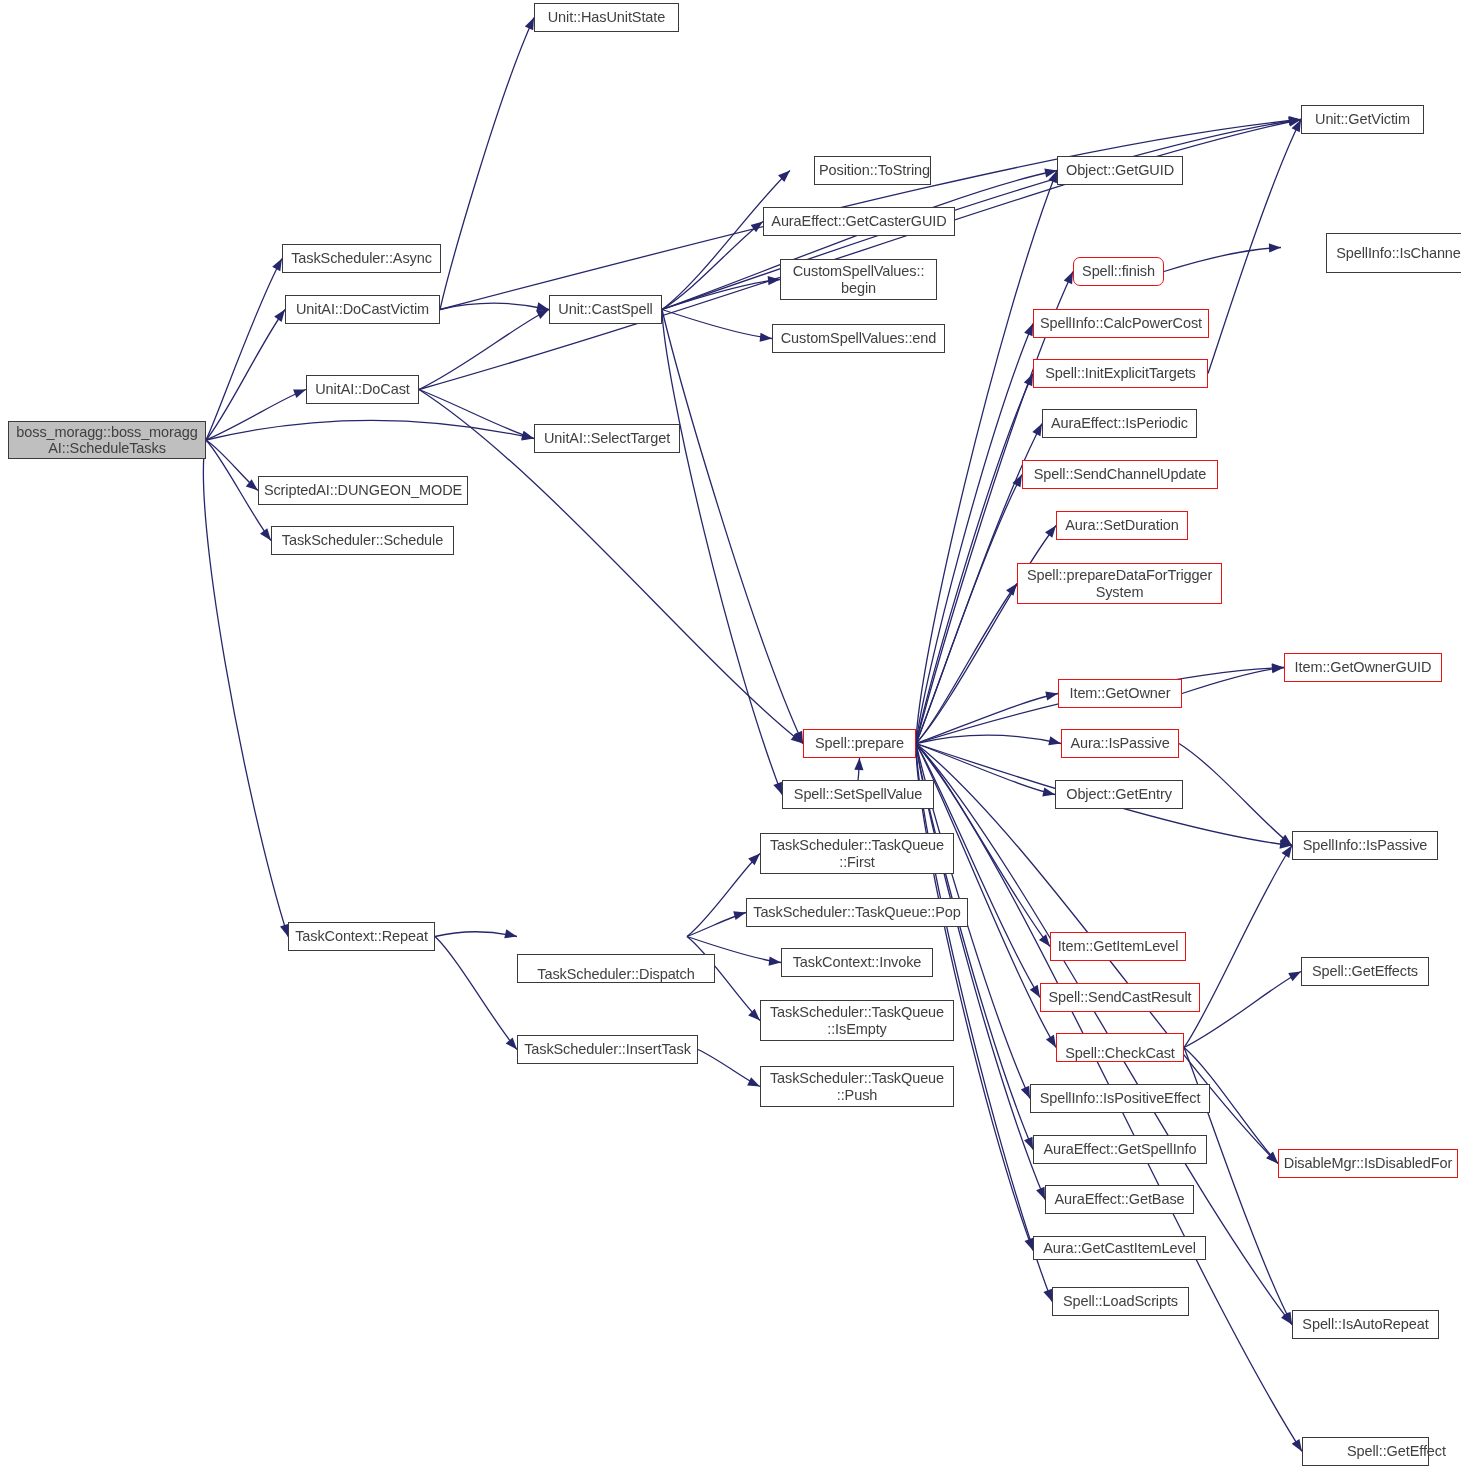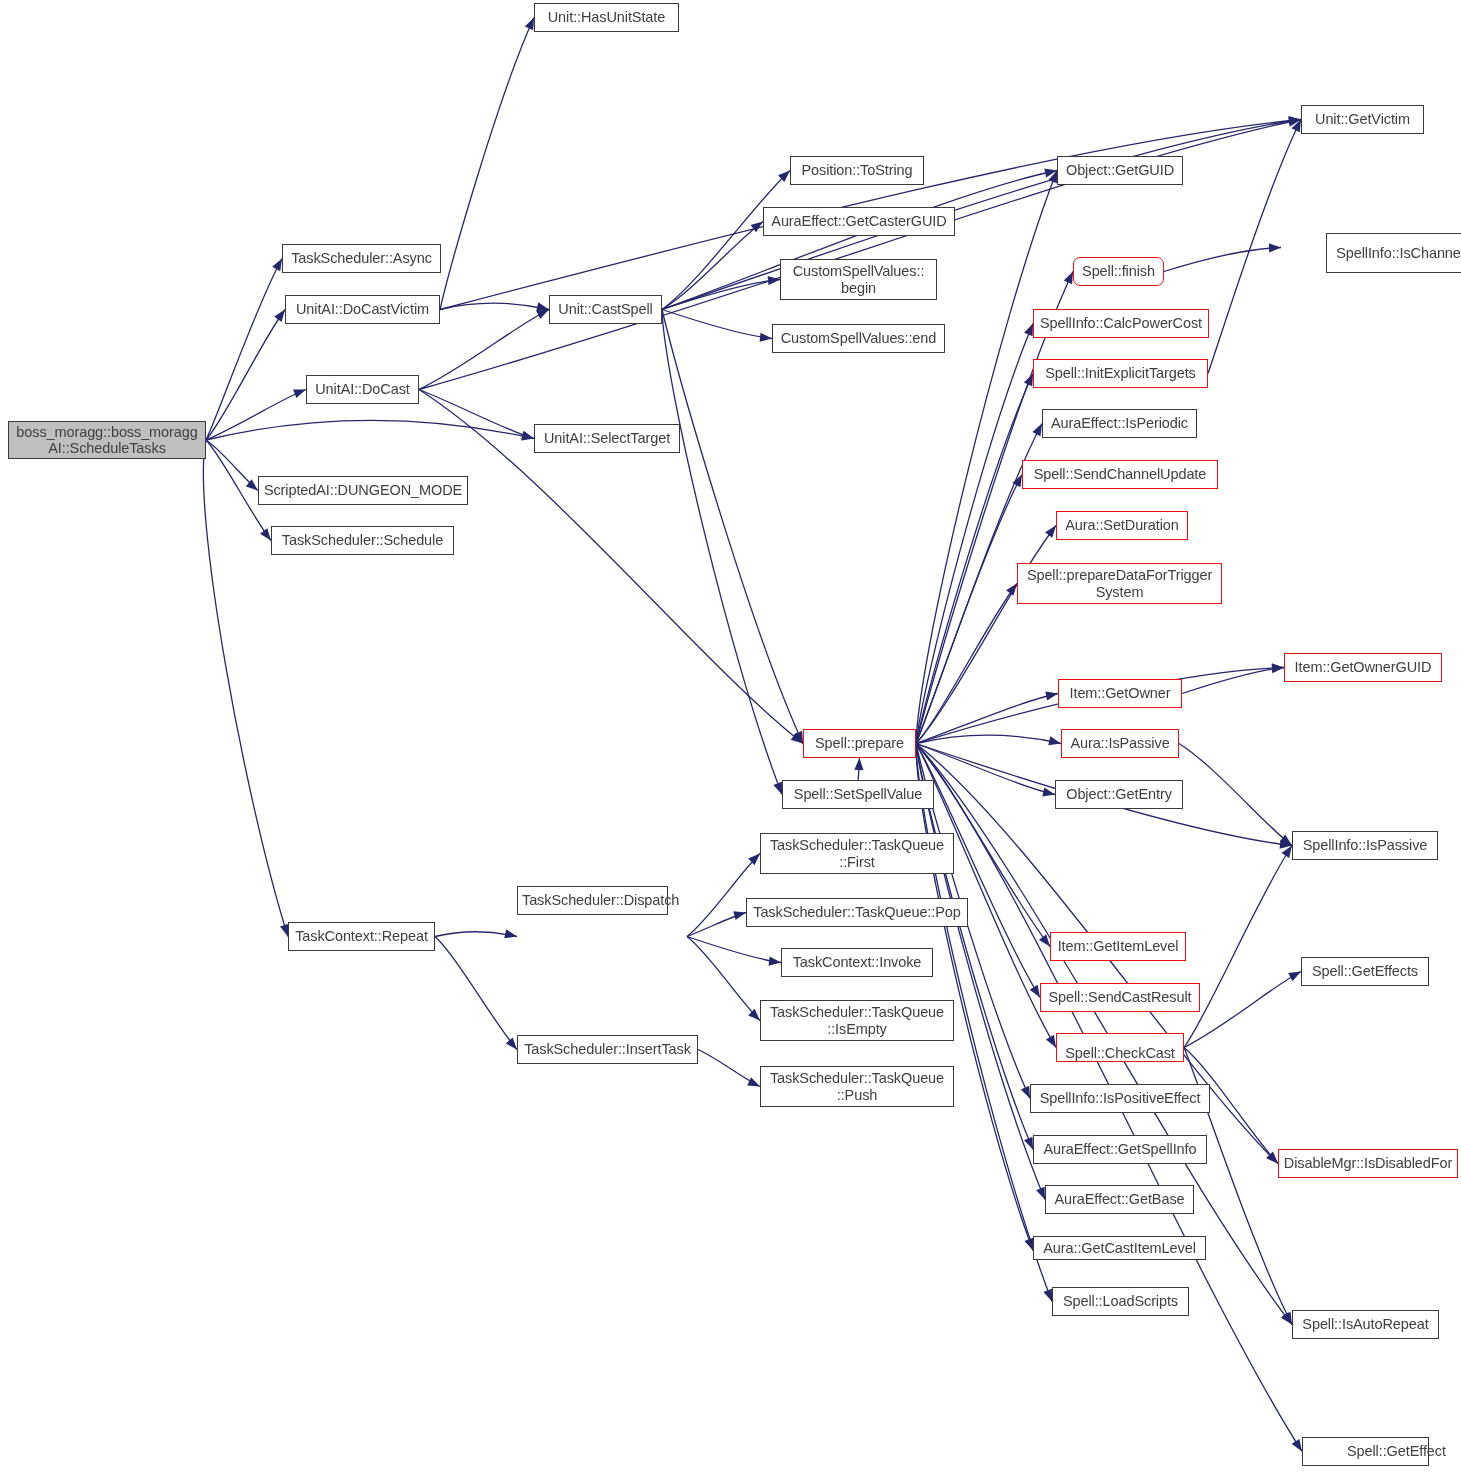--- a/index.html
+++ b/index.html
@@ -195,21 +195,21 @@
       <div class="node-box current" style="left: 8px; top: 421px; width: 198px; height: 38px;"><span class="node-label">boss_moragg::boss_moragg
 AI::ScheduleTasks</span></div>
       <div class="node-box" style="left: 534px; top: 3px; width: 145px; height: 29px;"><span class="node-label">Unit::HasUnitState</span></div>
       <div class="node-box" style="left: 282px; top: 244px; width: 159px; height: 29px;"><span class="node-label">TaskScheduler::Async</span></div>
       <div class="node-box" style="left: 285px; top: 295px; width: 155px; height: 29px;"><span class="node-label">UnitAI::DoCastVictim</span></div>
       <div class="node-box" style="left: 306px; top: 375px; width: 113px; height: 29px;"><span class="node-label">UnitAI::DoCast</span></div>
       <div class="node-box" style="left: 534px; top: 424px; width: 146px; height: 29px;"><span class="node-label">UnitAI::SelectTarget</span></div>
       <div class="node-box" style="left: 258px; top: 476px; width: 210px; height: 29px;"><span class="node-label">ScriptedAI::DUNGEON_MODE</span></div>
       <div class="node-box" style="left: 271px; top: 526px; width: 183px; height: 29px;"><span class="node-label">TaskScheduler::Schedule</span></div>
       <div class="node-box" style="left: 549px; top: 295px; width: 113px; height: 29px;"><span class="node-label">Unit::CastSpell</span></div>
-      <div class="node-box" style="left: 790px; top: 156px; width: 134px; height: 29px;"><span class="node-label">Position::ToString</span></div>
+      <div class="node-box" style="left: 814px; top: 156px; width: 117px; height: 29px;"><span class="node-label">Position::ToString</span></div>
       <div class="node-box" style="left: 763px; top: 207px; width: 192px; height: 29px;"><span class="node-label">AuraEffect::GetCasterGUID</span></div>
       <div class="node-box" style="left: 780px; top: 259px; width: 157px; height: 41px;"><span class="node-label">CustomSpellValues::
 begin</span></div>
       <div class="node-box" style="left: 772px; top: 324px; width: 173px; height: 29px;"><span class="node-label">CustomSpellValues::end</span></div>
       <div class="node-box" style="left: 1301px; top: 105px; width: 123px; height: 29px;"><span class="node-label">Unit::GetVictim</span></div>
       <div class="node-box" style="left: 1057px; top: 156px; width: 126px; height: 29px;"><span class="node-label">Object::GetGUID</span></div>
       <div class="node-box" style="left: 1326px; top: 233px; width: 164px; height: 40px;"><span class="node-label">SpellInfo::IsChanneled</span></div>
       <div class="node-box red" style="left: 1073px; top: 257px; width: 91px; height: 29px; border-radius: 7px;"><span class="node-label">Spell::finish</span></div>
       <div class="node-box red" style="left: 1033px; top: 309px; width: 176px; height: 29px;"><span class="node-label">SpellInfo::CalcPowerCost</span></div>
       <div class="node-box red" style="left: 1033px; top: 359px; width: 175px; height: 29px;"><span class="node-label">Spell::InitExplicitTargets</span></div>
@@ -221,21 +221,21 @@
       <div class="node-box red" style="left: 1284px; top: 653px; width: 158px; height: 29px;"><span class="node-label">Item::GetOwnerGUID</span></div>
       <div class="node-box red" style="left: 1058px; top: 679px; width: 124px; height: 29px;"><span class="node-label">Item::GetOwner</span></div>
       <div class="node-box red" style="left: 803px; top: 729px; width: 113px; height: 29px;"><span class="node-label">Spell::prepare</span></div>
       <div class="node-box red" style="left: 1061px; top: 729px; width: 118px; height: 29px;"><span class="node-label">Aura::IsPassive</span></div>
       <div class="node-box" style="left: 1055px; top: 780px; width: 128px; height: 29px;"><span class="node-label">Object::GetEntry</span></div>
       <div class="node-box" style="left: 782px; top: 780px; width: 152px; height: 29px;"><span class="node-label">Spell::SetSpellValue</span></div>
       <div class="node-box" style="left: 1292px; top: 831px; width: 146px; height: 29px;"><span class="node-label">SpellInfo::IsPassive</span></div>
       <div class="node-box" style="left: 760px; top: 833px; width: 194px; height: 41px;"><span class="node-label">TaskScheduler::TaskQueue
 ::First</span></div>
       <div class="node-box" style="left: 746px; top: 898px; width: 222px; height: 29px;"><span class="node-label">TaskScheduler::TaskQueue::Pop</span></div>
-      <div class="node-box" style="left: 517px; top: 886px; width: 151px; height: 29px;"><span class="node-label">TaskScheduler::Dispatch</span></div>
+      <div class="node-box" style="left: 517px; top: 954px; width: 198px; height: 29px; align-items: flex-end;"><span class="node-label">TaskScheduler::Dispatch</span></div>
       <div class="node-box" style="left: 288px; top: 922px; width: 147px; height: 29px;"><span class="node-label">TaskContext::Repeat</span></div>
       <div class="node-box red" style="left: 1050px; top: 932px; width: 136px; height: 29px;"><span class="node-label">Item::GetItemLevel</span></div>
       <div class="node-box" style="left: 781px; top: 948px; width: 152px; height: 29px;"><span class="node-label">TaskContext::Invoke</span></div>
       <div class="node-box" style="left: 1301px; top: 957px; width: 128px; height: 29px;"><span class="node-label">Spell::GetEffects</span></div>
       <div class="node-box red" style="left: 1040px; top: 983px; width: 160px; height: 29px;"><span class="node-label">Spell::SendCastResult</span></div>
       <div class="node-box" style="left: 760px; top: 1000px; width: 194px; height: 41px;"><span class="node-label">TaskScheduler::TaskQueue
 ::IsEmpty</span></div>
       <div class="node-box red" style="left: 1056px; top: 1033px; width: 128px; height: 29px; align-items: flex-end;"><span class="node-label">Spell::CheckCast</span></div>
       <div class="node-box" style="left: 517px; top: 1035px; width: 181px; height: 29px;"><span class="node-label">TaskScheduler::InsertTask</span></div>
       <div class="node-box" style="left: 760px; top: 1066px; width: 194px; height: 41px;"><span class="node-label">TaskScheduler::TaskQueue

